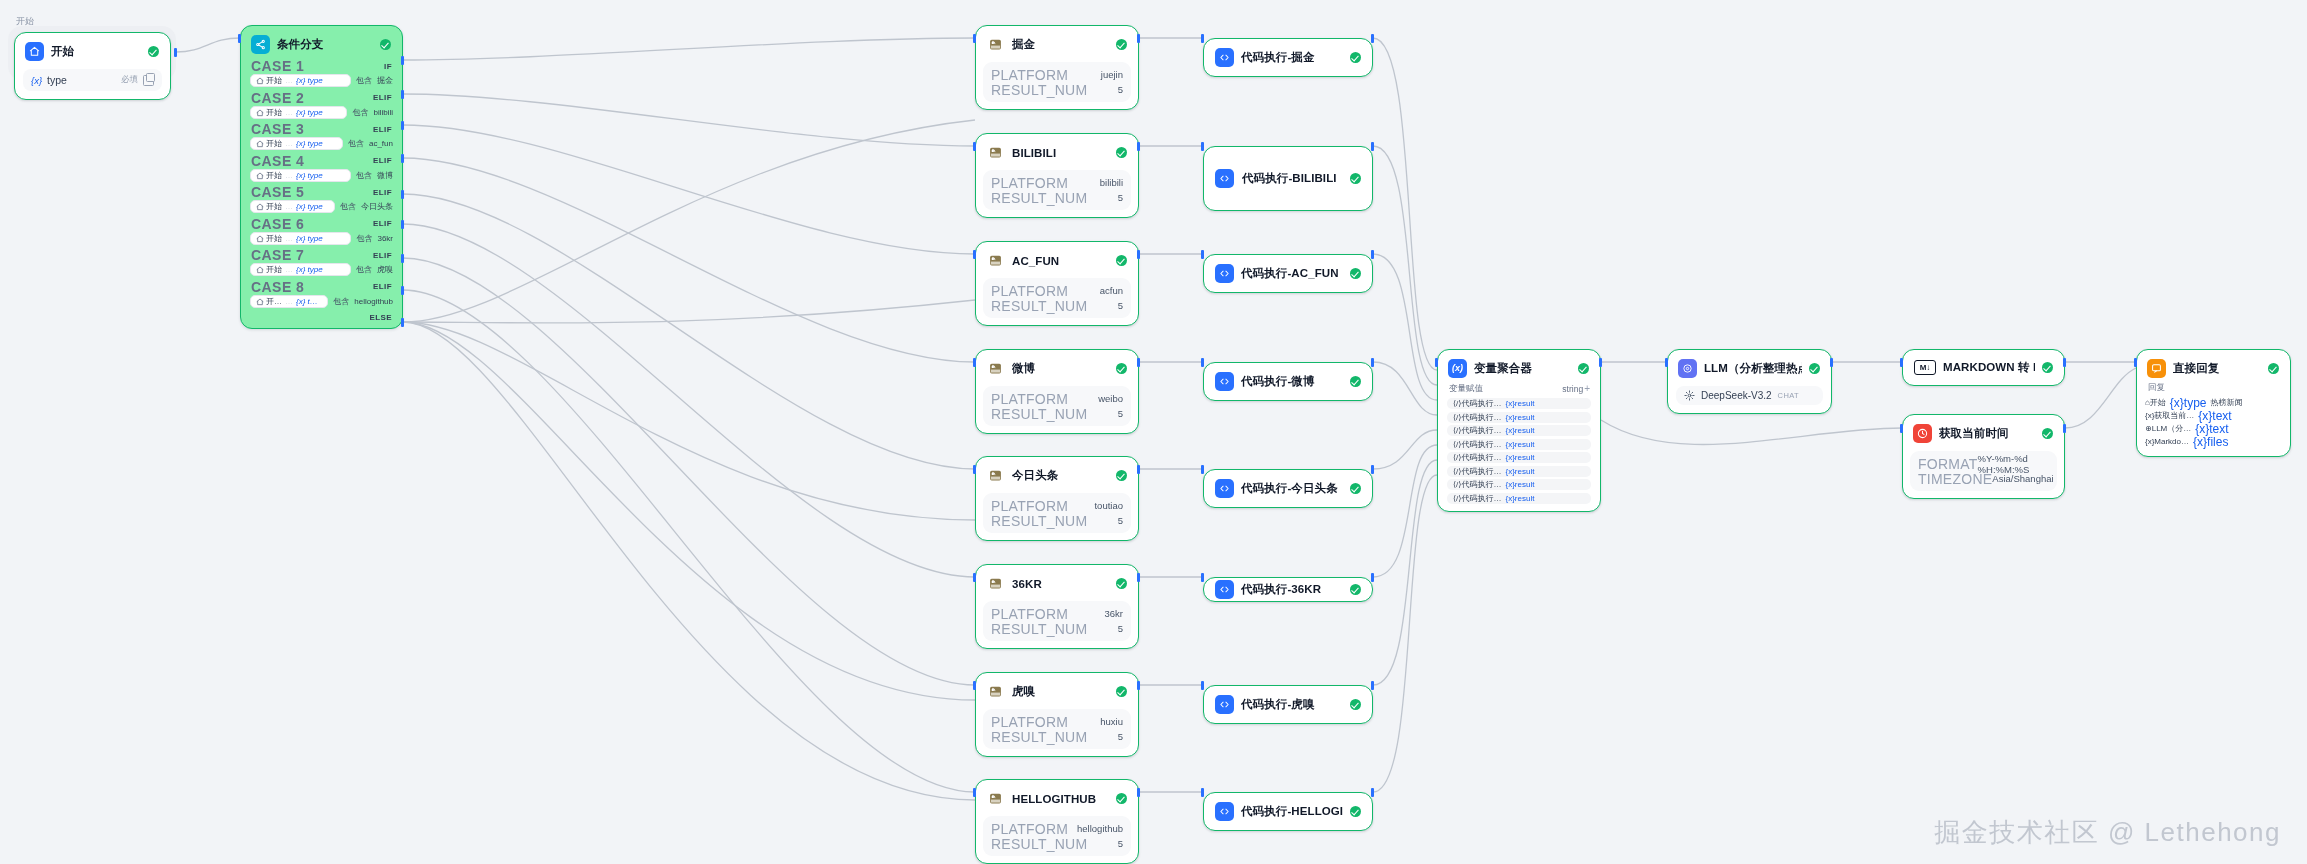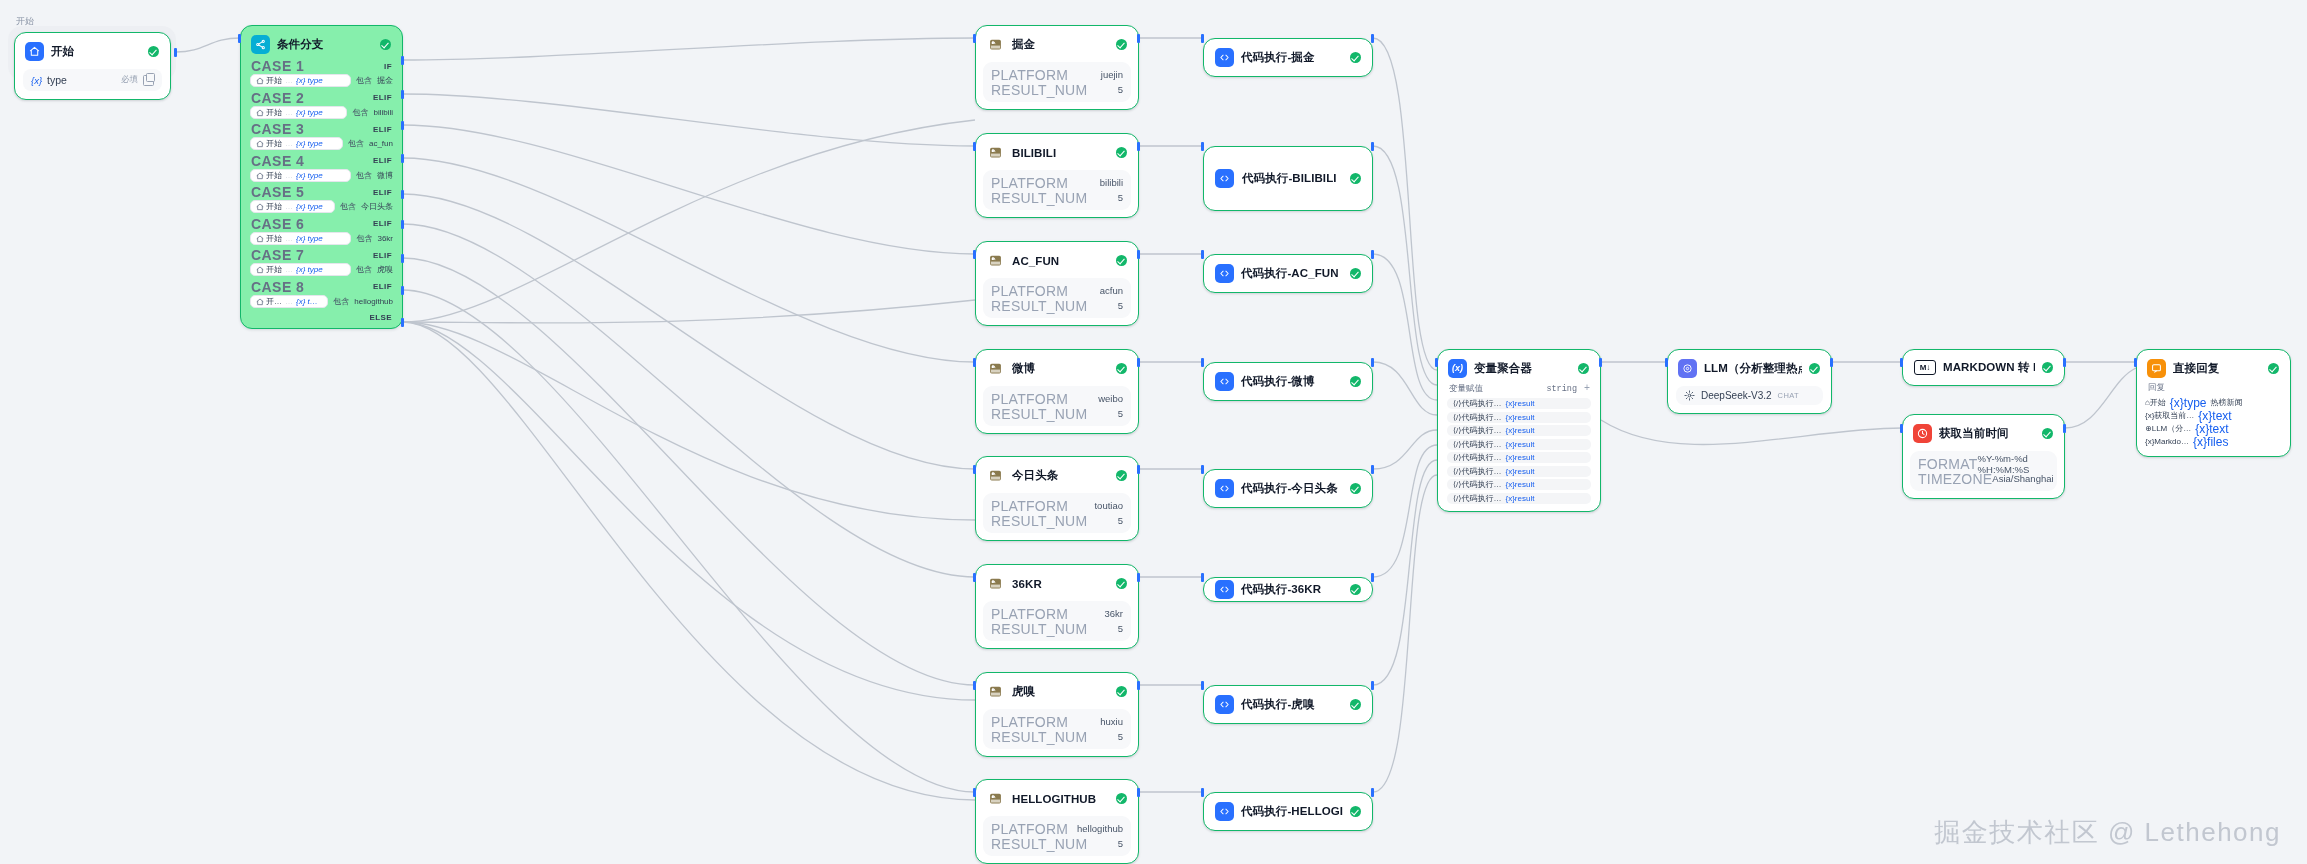--- a/index.html
+++ b/index.html
@@ -62,21 +62,21 @@
   .chipx{font-size:8px;color:#155EEF;font-style:italic;white-space:nowrap;}
   .condop{font-size:8px;color:#475467;white-space:nowrap;}
   .condval{font-size:8px;color:#344054;white-space:nowrap;}
   .elseline{display:flex;justify-content:flex-end;padding:2px 10px 2px 0;}
   .homeicon{width:8px;height:8px;display:inline-block;position:relative;top:.5px;}
 
   
   .agghead{display:flex;justify-content:space-between;align-items:center;
            padding:1px 10px 3px 11px;}
   .agglbl{font-size:8.5px;color:#667085;}
-  .aggright{display:flex;align-items:center;gap:7px;font-family:Liberation Mono, monospace;}
+  .aggright{display:flex;align-items:center;gap:1px;}
   .aggtype{font-size:8.5px;color:#667085;}
   .plus{font-size:10px;color:#98A2B3;line-height:1;}
   .aggrow{display:flex;align-items:center;gap:4px;background:#F4F5F7;border-radius:5px;
           margin:0 9px 2.5px 9px;padding:2.5px 6px;height:11px;box-sizing:border-box;}
   .aggnode{font-size:8px;color:#344054;white-space:nowrap;overflow:hidden;}
   .aggvar{font-size:8px;color:#155EEF;white-space:nowrap;}
 
   
   .modelrow{display:flex;align-items:center;gap:6px;background:#F7F8FA;border-radius:8px;
             margin:0 8px 8px 8px;padding:4px 8px;}

